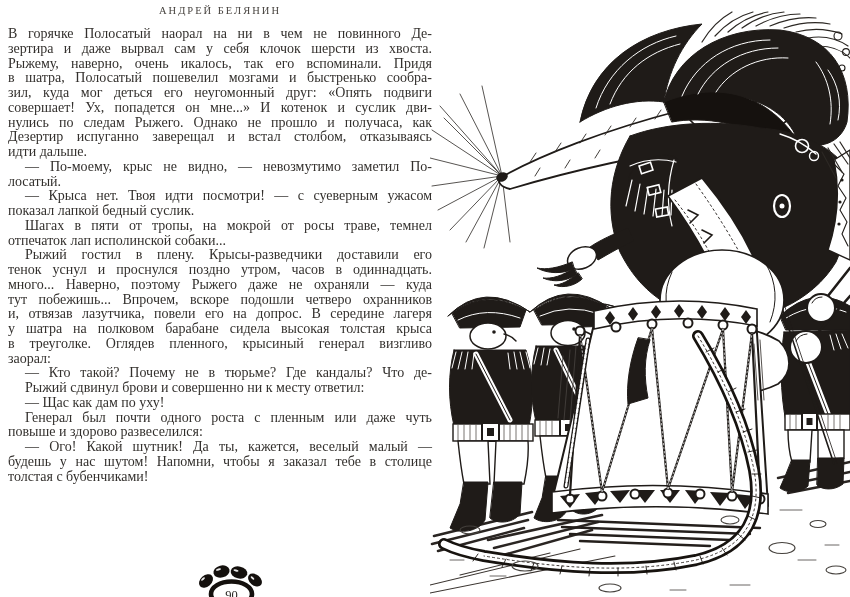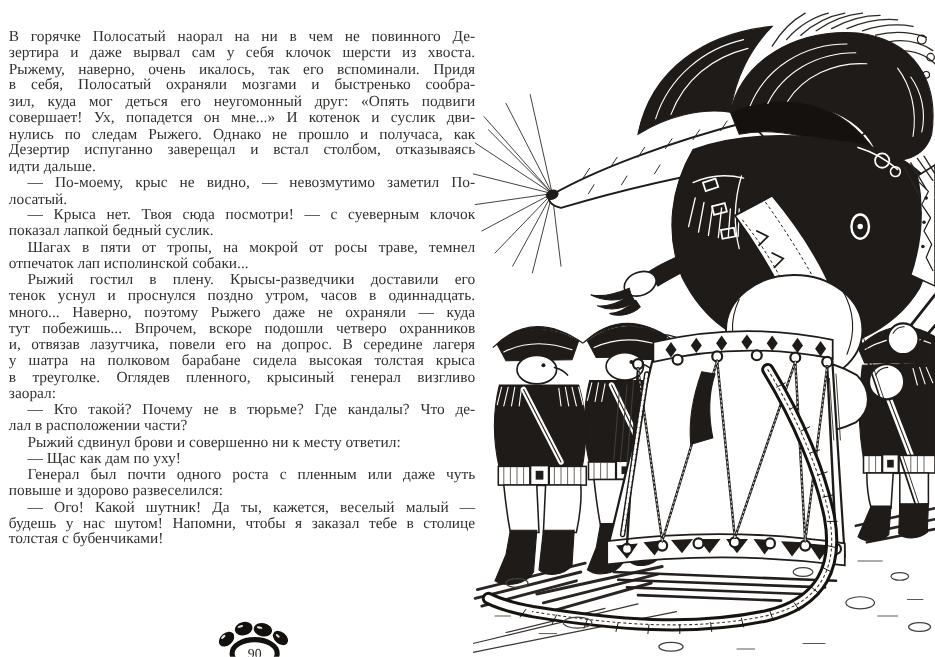--- a/index.html
+++ b/index.html
@@ -42,57 +42,57 @@
     position:absolute;left:430px;top:0;width:420px;height:597px;
   }
   .illustration svg{display:block;width:420px;height:597px;}
 </style>
 </head>
 <body>
 
 <div class="page">
 
   <div class="text-col">
+    <div class="running-header">АНДРЕЙ БЕЛЯНИН</div>
     <div class="body-text">
         <div class="para">
           <div class="line">В горячке Полосатый наорал на ни в чем не повинного Де-</div>
           <div class="line">зертира и даже вырвал сам у себя клочок шерсти из хвоста.</div>
           <div class="line">Рыжему, наверно, очень икалось, так его вспоминали. Придя</div>
-          <div class="line">в себя, Полосатый охраняли мозгами и быстренько сообра-</div>
+          <div class="line">в шатра, Полосатый пошевелил мозгами и быстренько сообра-</div>
           <div class="line">зил, куда мог деться его неугомонный друг: «Опять подвиги</div>
           <div class="line">совершает! Ух, попадется он мне...» И котенок и суслик дви-</div>
           <div class="line">нулись по следам Рыжего. Однако не прошло и получаса, как</div>
           <div class="line">Дезертир испуганно заверещал и встал столбом, отказываясь</div>
           <div class="line last">идти дальше.</div>
         </div>
         <div class="para indent">
           <div class="line">— По-моему, крыс не видно, — невозмутимо заметил По-</div>
           <div class="line last">лосатый.</div>
         </div>
         <div class="para indent">
-          <div class="line">— Крыса нет. Твоя сюда посмотри! — с суеверным клочок</div>
+          <div class="line">— Крыса нет. Твоя идти посмотри! — с суеверным ужасом</div>
           <div class="line last">показал лапкой бедный суслик.</div>
         </div>
         <div class="para indent">
           <div class="line">Шагах в пяти от тропы, на мокрой от росы траве, темнел</div>
           <div class="line last">отпечаток лап исполинской собаки...</div>
         </div>
         <div class="para indent">
           <div class="line">Рыжий гостил в плену. Крысы-разведчики доставили его</div>
           <div class="line">тенок уснул и проснулся поздно утром, часов в одиннадцать.</div>
           <div class="line">много... Наверно, поэтому Рыжего даже не охраняли — куда</div>
           <div class="line">тут побежишь... Впрочем, вскоре подошли четверо охранников</div>
           <div class="line">и, отвязав лазутчика, повели его на допрос. В середине лагеря</div>
           <div class="line">у шатра на полковом барабане сидела высокая толстая крыса</div>
           <div class="line">в треуголке. Оглядев пленного, крысиный генерал визгливо</div>
           <div class="line last">заорал:</div>
         </div>
         <div class="para indent">
           <div class="line">— Кто такой? Почему не в тюрьме? Где кандалы? Что де-</div>
-          <div class="line last">лал в расположении части?</div>
         </div>
         <div class="para indent">
           <div class="line last">Рыжий сдвинул брови и совершенно ни к месту ответил:</div>
         </div>
         <div class="para indent">
           <div class="line last">— Щас как дам по уху!</div>
         </div>
         <div class="para indent">
           <div class="line">Генерал был почти одного роста с пленным или даже чуть</div>
           <div class="line last">повыше и здорово развеселился:</div>

